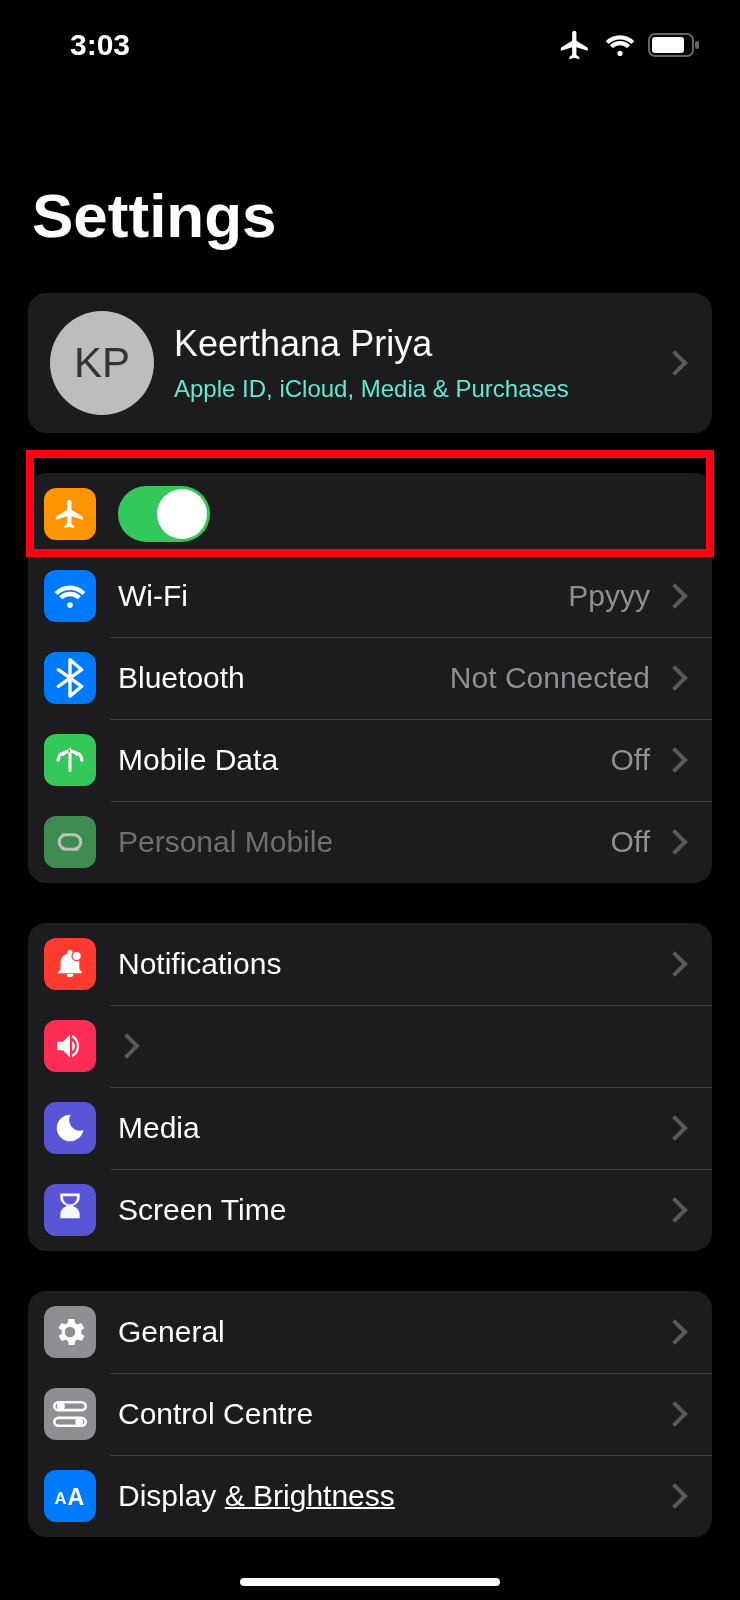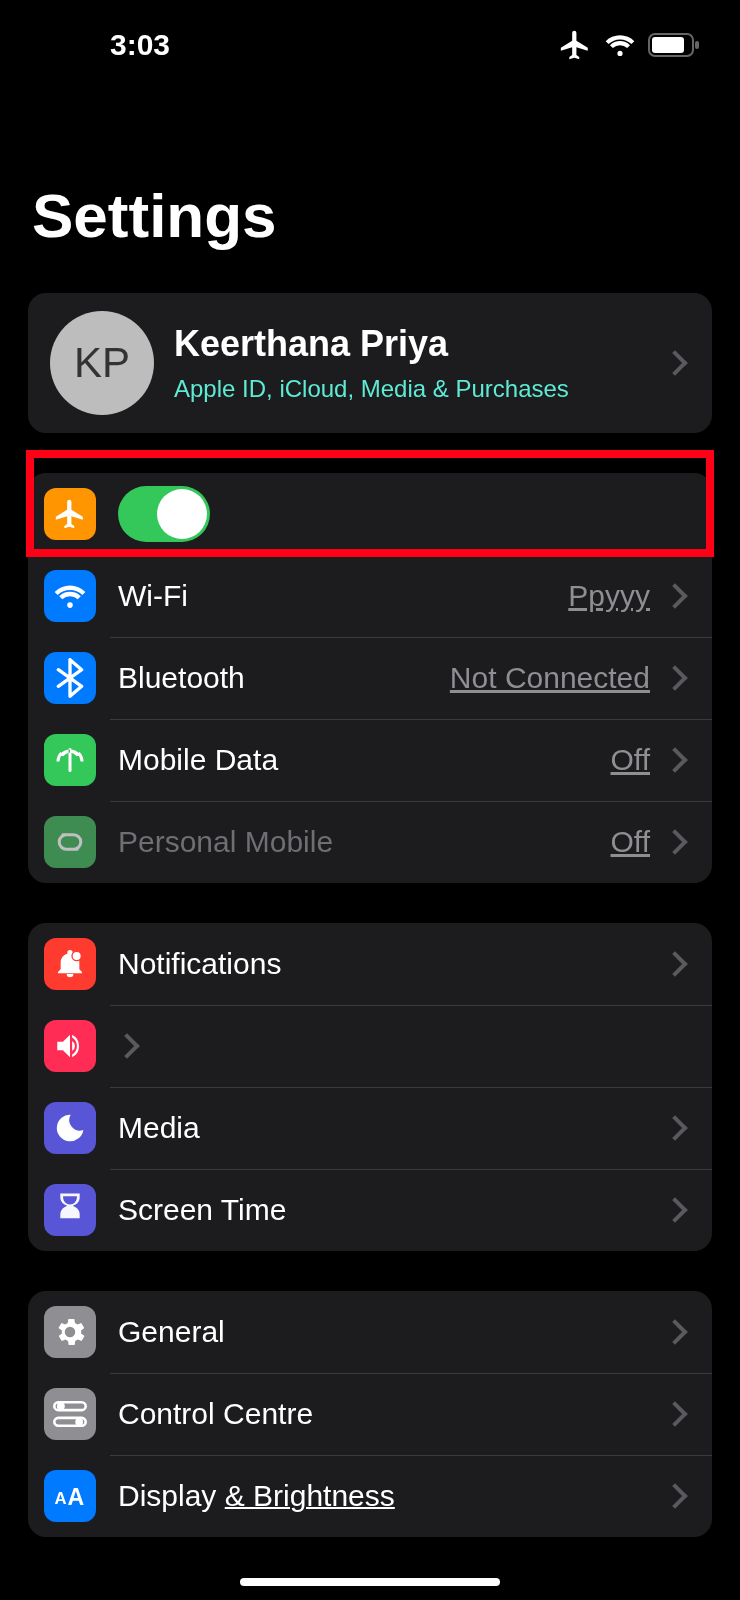--- a/index.html
+++ b/index.html
@@ -11,21 +11,21 @@
   color: #fff;
   overflow: hidden;
 }
 .status-bar {
   height: 90px;
   display: flex;
   align-items: center;
   justify-content: space-between;
   padding: 0 40px 0 70px;
 }
-.status-time { font-size: 30px; font-weight: 600; margin-left: 40px; }
+.status-time { font-size: 30px; font-weight: 600; }
 .status-icons { display: flex; align-items: center; gap: 12px; }
 .page-title {
   font-size: 62px;
   font-weight: 700;
   padding: 90px 4px 18px 32px;
 }
 .group {
   background: #1c1c1e;
   margin: 24px 28px 40px 28px;
   border-radius: 18px;
@@ -40,21 +40,21 @@
 .avatar {
   width: 104px; height: 104px;
   border-radius: 52px;
   background: #bdbdbd;
   color: #333;
   display: flex; align-items: center; justify-content: center;
   font-size: 42px; font-weight: 500;
   flex-shrink: 0;
 }
 .profile-text { flex: 1; }
-.profile-name { font-size: 36px; font-weight: 700; }
+.profile-name { font-size: 36px; font-weight: 400; }
 .profile-sub  { font-size: 24px; color: #5eead4; margin-top: 10px; }
 .chevron {
   width: 18px; height: 18px;
   border-top: 4px solid #5a5a5e;
   border-right: 4px solid #5a5a5e;
   transform: rotate(45deg);
   flex-shrink: 0;
   margin-right: 6px;
 }
 .row {
@@ -74,21 +74,21 @@
 .row-icon {
   width: 52px; height: 52px;
   border-radius: 12px;
   display: flex;
   align-items: center;
   justify-content: center;
   flex-shrink: 0;
   margin-right: 22px;
 }
 .row-label { font-size: 30px; flex: 1; }
-.row-value { font-size: 30px; color: #8e8e93; margin-right: 16px; text-decoration: underline; }
+.row-value { font-size: 30px; color: #8e8e93; margin-right: 16px; }
 .row.dim .row-label { color: #6e6e73; }
 .row.dim .row-icon  { filter: saturate(0.7) brightness(0.75); }
 .toggle {
   width: 92px; height: 56px;
   border-radius: 28px;
   position: relative;
   flex-shrink: 0;
 }
 .toggle.on  { background: #34c759; }
 .knob {

